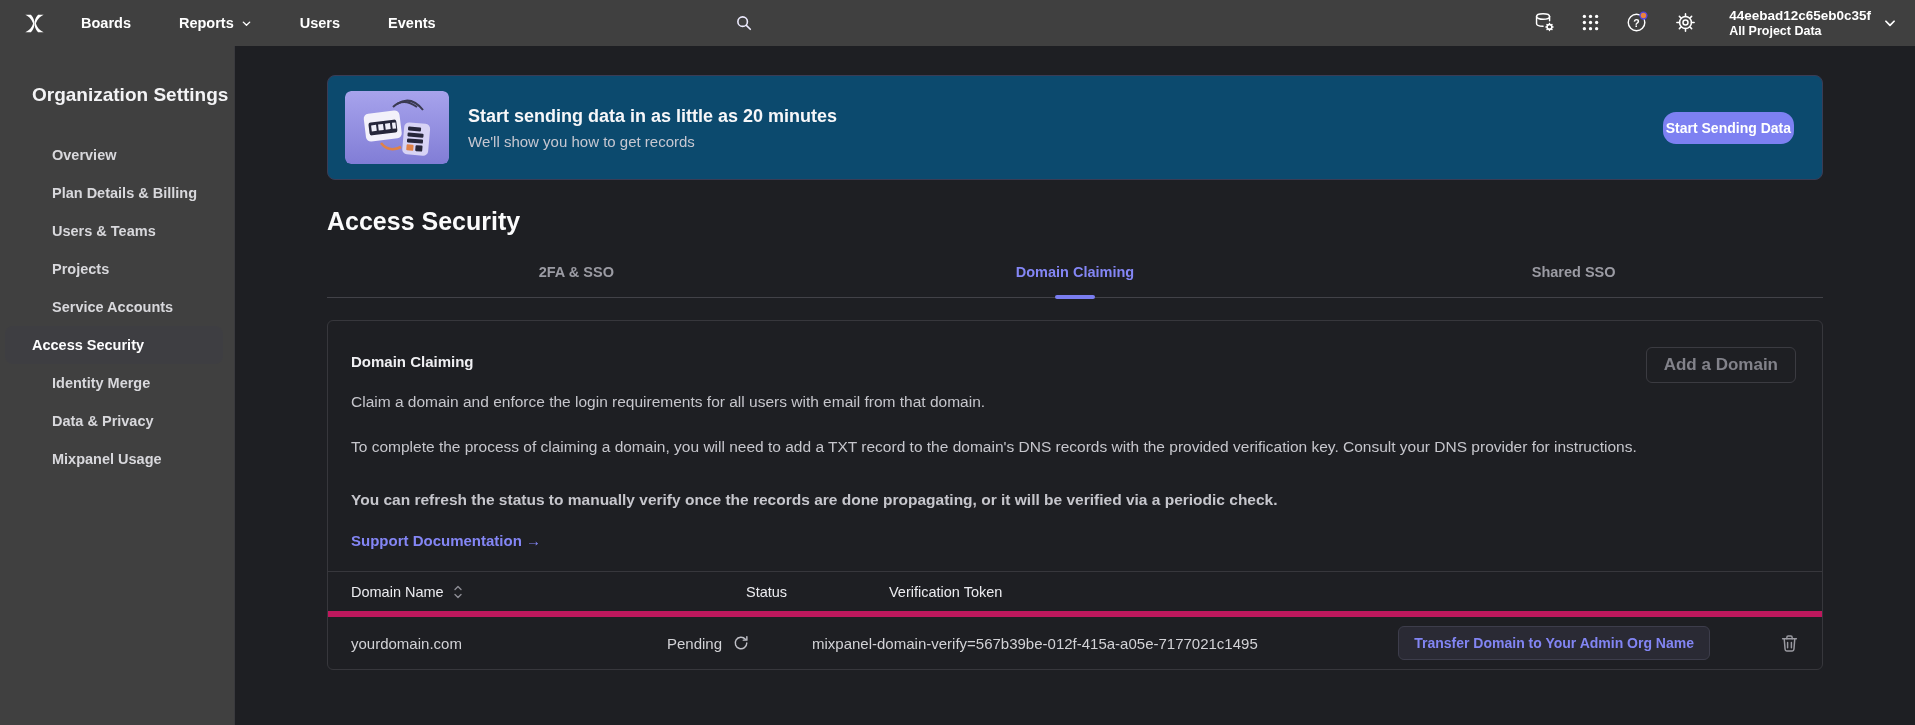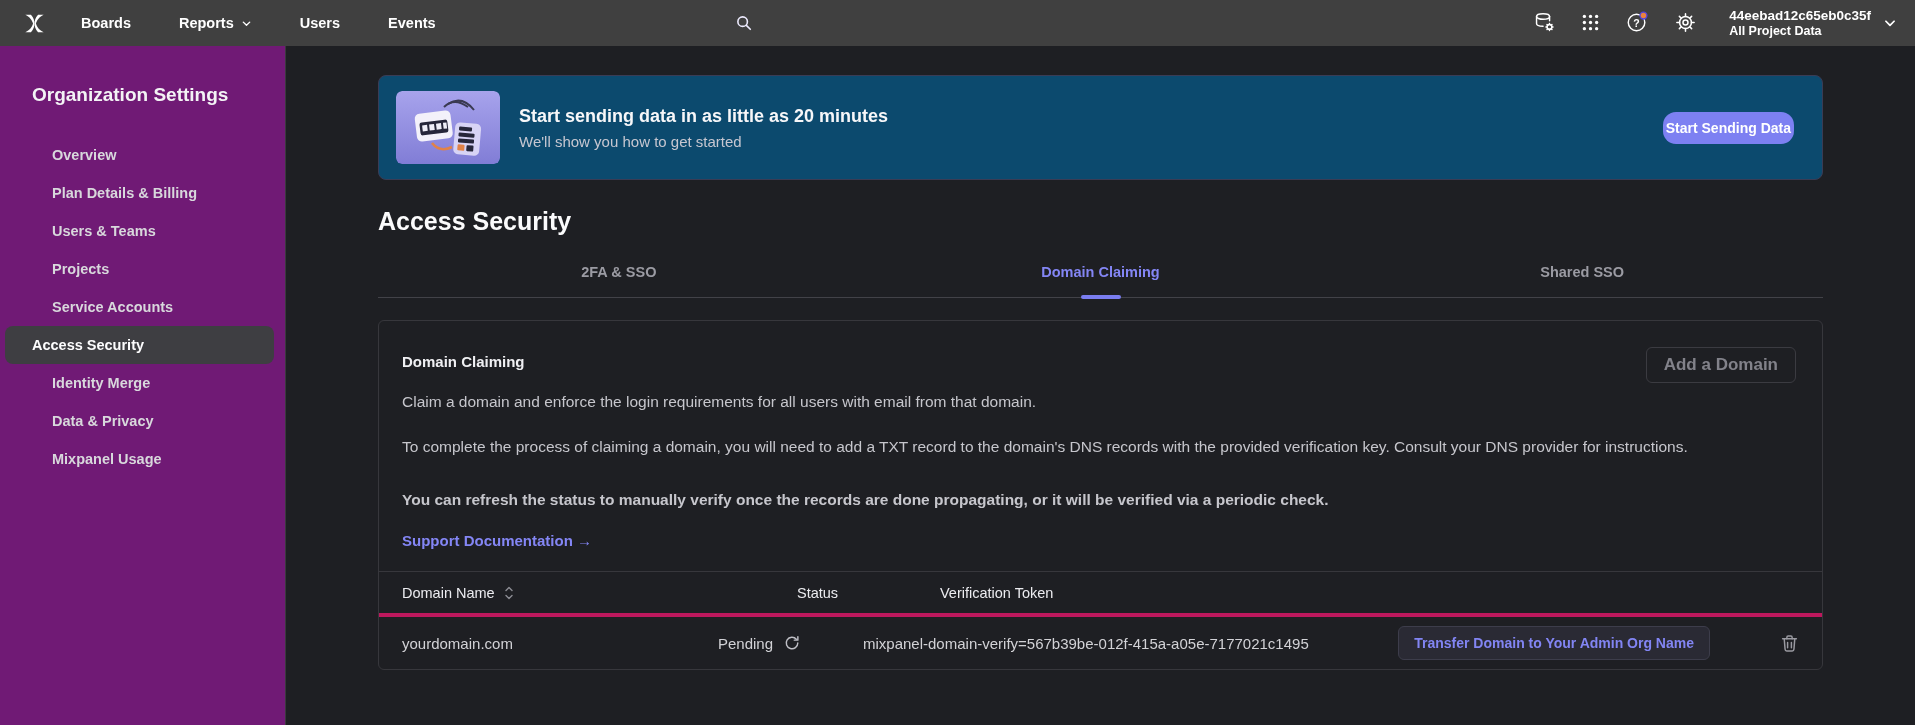--- a/index.html
+++ b/index.html
@@ -30,21 +30,21 @@
   .nav-right { margin-left:auto; display:flex; align-items:center; gap:24px; }
   .nav-icon { cursor:pointer; position:relative; }
   .account { display:flex; align-items:center; gap:12px; margin-left:8px; cursor:pointer; }
   .account-text { display:flex; flex-direction:column; line-height:1.15; }
   .account-org { color:#fff; font-size:13.5px; font-weight:700; }
   .account-project { color:#fff; font-size:12.5px; font-weight:700; }
 
   
   .page-body { display:flex; height:679px; }
   .sidebar {
-    width:286px; flex:none; background:#701a75; border-right:1px solid #3a3a3e;
+    width:235px; flex:none; background:#404040; border-right:1px solid #3a3a3e;
     padding-top:38px;
   }
   .sidebar-title { color:#f3f3f5; font-size:19px; font-weight:700; padding-left:32px; margin-bottom:30px; }
   .side-item { height:38px; display:flex; align-items:center; padding-left:52px;
     font-size:14.5px; font-weight:600; color:#d8d8dc; cursor:pointer; }
   .side-item.active {
     margin:0 11px 0 5px; padding-left:27px; background:#3e3e42; border-radius:8px;
     color:#fdfdfe;
   }
 
@@ -89,21 +89,21 @@
   }
   .card p { font-size:15.5px; color:#c6c6cc; line-height:1.45; max-width:1410px; }
   .p1 { margin-top:8px; } .p2 { margin-top:23px; } .p3 { margin-top:30px;font-weight:bold; }
   .doc-link { display:inline-block; margin-top:21px; color:#8486f5; font-size:15px;
     font-weight:600; text-decoration:none; cursor:pointer; }
 
   
   .dc-table { margin-top:21px; }
   .thead {
     display:flex; align-items:center; height:46px; padding:0 23px;
-    border-top:1px solid #37373c; border-bottom:4px solid #be185d;
+    border-top:1px solid #37373c; border-bottom:6px solid #be185d;
     font-size:14.5px; font-weight:500; color:#ececf0;
   }
   .th-domain { width:395px; display:flex; align-items:center; gap:9px; }
   .th-status { width:143px; }
   .th-token { flex:1; }
   .trow { display:flex; align-items:center; height:52px; padding:0 23px; font-size:15px; color:#d2d2d6; }
   .td-domain { width:316px; }
   .td-status { width:145px; display:flex; align-items:center; gap:11px; }
   .td-token { flex:1; }
   .row-actions { display:flex; align-items:center; gap:70px; }
@@ -242,21 +242,21 @@
             <rect x="62" y="36" width="13" height="4" rx="1" fill="#26263a"></rect>
             <rect x="62" y="42" width="16" height="4" rx="1" fill="#26263a"></rect>
             <rect x="62" y="48" width="16" height="4" rx="1" fill="#26263a"></rect>
             <rect x="62" y="54" width="7" height="6" rx="1" fill="#e08248"></rect>
             <rect x="71" y="54" width="7" height="6" rx="1" fill="#26263a"></rect>
           </g>
         </svg>
       </span>
       <div class="banner-text">
         <div class="banner-title">Start sending data in as little as 20 minutes</div>
-        <div class="banner-subtitle">We'll show you how to get started</div>
+        <div class="banner-subtitle">We'll show you how to get records</div>
       </div>
       <button class="banner-btn">Start Sending Data</button>
     </div>
 
     <div class="page-title">Access Security</div>
 
     <div class="tabs">
       <div class="tab">
         <span>2FA &amp; SSO</span>
         

